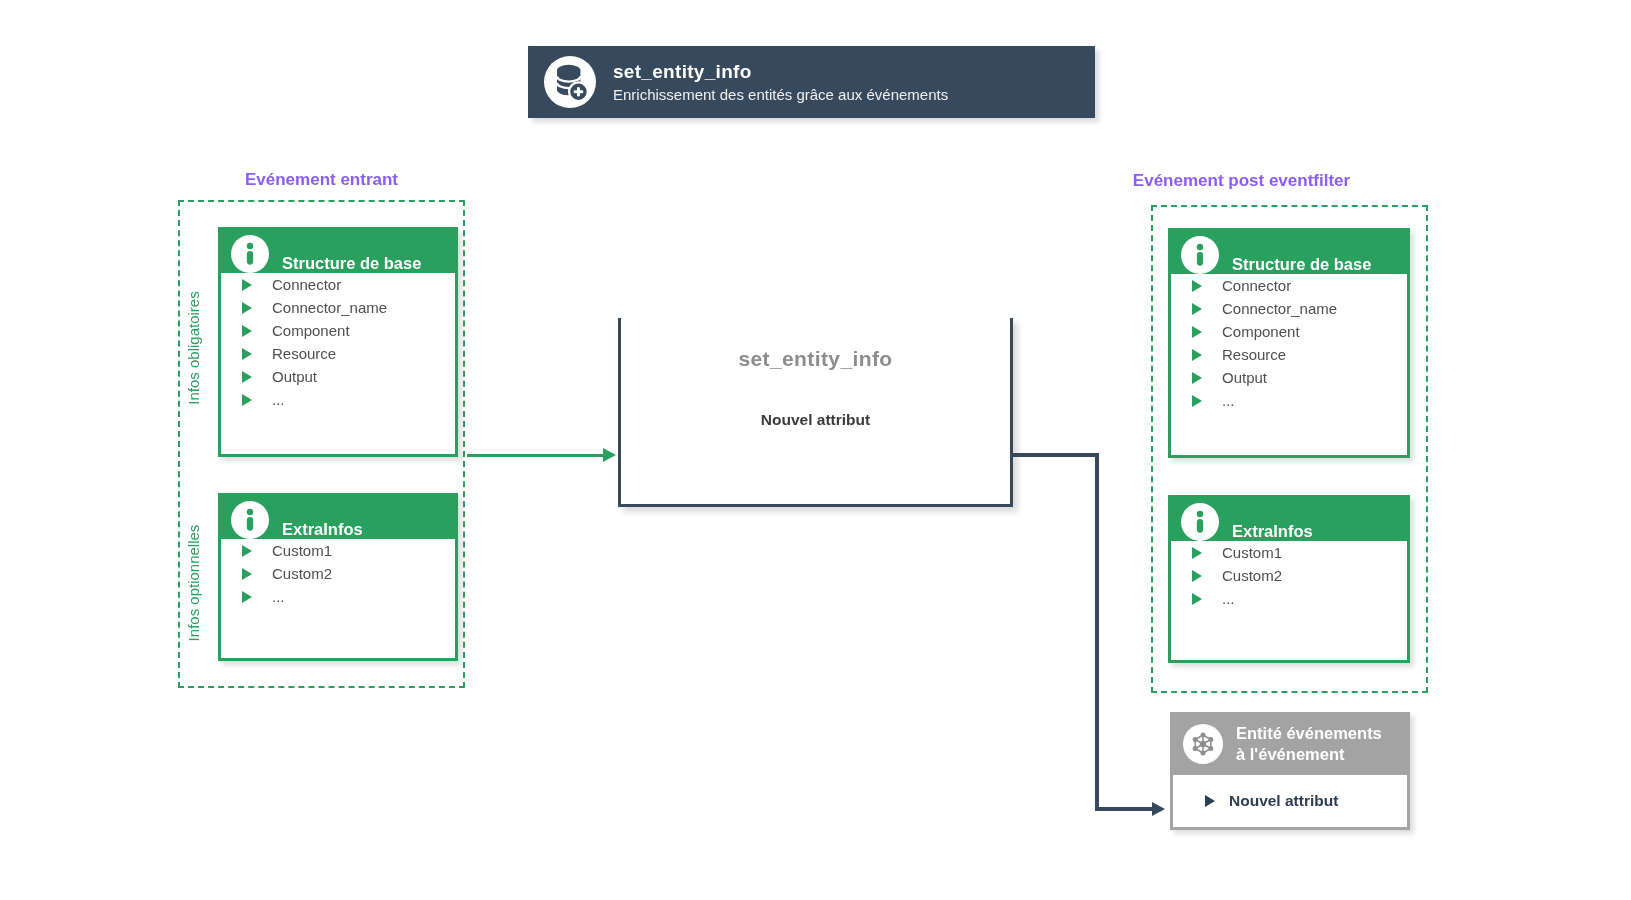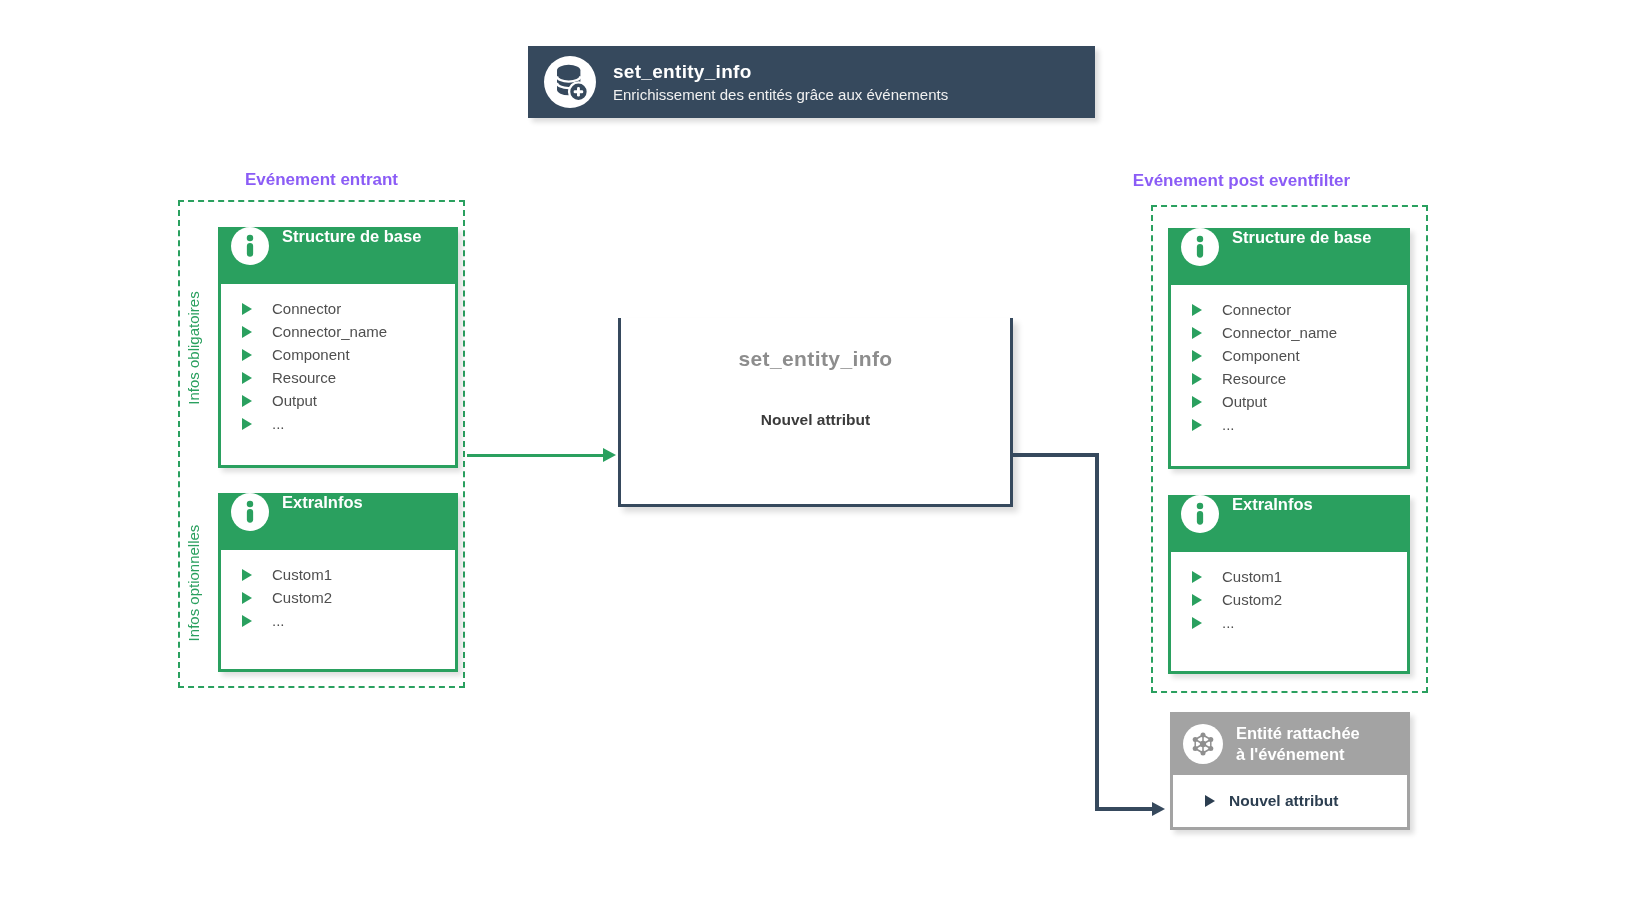--- a/index.html
+++ b/index.html
@@ -31,26 +31,26 @@
     position:absolute; border:2px dashed #2aa05f; background:transparent;
   }
   .side-label {
     position:absolute; width:240px; height:22px; transform:rotate(-90deg);
     text-align:center; color:#2aa05f; font-size:15px;
   }
 
   
   .gbox { position:absolute; width:240px; box-shadow:4px 4px 5px rgba(0,0,0,0.13); }
   .gbox-header {
-    background:#2aa05f; height:57px; display:flex; align-items:flex-start; gap:13px; padding:0 13px;
+    background:#2aa05f; height:46px; display:flex; align-items:flex-end; gap:13px; padding:0 13px;
   }
   .gbox-header .icon-circle { width:38px; height:38px; }
   .gbox-header-label { color:#ffffff; font-weight:bold; font-size:16.5px; }
   .gbox-body {
-    background:#ffffff; border:3px solid #2aa05f; border-top:none; padding-top:13px;
+    background:#ffffff; border:3px solid #2aa05f; border-top:none; 
   }
   .gbox-body.tall { height:184px; }
   .gbox-body.short { height:122px; }
 
   .item { display:flex; align-items:center; gap:20px; padding:3px 6px 3px 21px; }
   .item-label { font-size:15px; color:#4f4f4f; }
   .tri {
     width:0; height:0; flex:0 0 auto;
     border-left:10px solid #2aa05f; border-top:6px solid transparent; border-bottom:6px solid transparent;
   }
@@ -288,21 +288,21 @@
             <circle cx="20" cy="11" r="2.5"></circle>
               <circle cx="27.8" cy="15.5" r="2.5"></circle>
             <circle cx="27.8" cy="24.5" r="2.5"></circle>
               <circle cx="20" cy="29" r="2.5"></circle>
             <circle cx="12.2" cy="24.5" r="2.5"></circle>
               <circle cx="12.2" cy="15.5" r="2.5"></circle>
           </g>
         </svg>
       </span>
       <span class="entity-header-label">
-        <span>Entité rattachée</span><br>
+        <span>Entité événements</span><br>
         <span>à l'événement</span>
       </span>
     </div>
     <div class="entity-body">
       <span class="tri navy"></span>
       <span class="entity-item-label">Nouvel attribut</span>
     </div>
   </div>
 
 </div>

